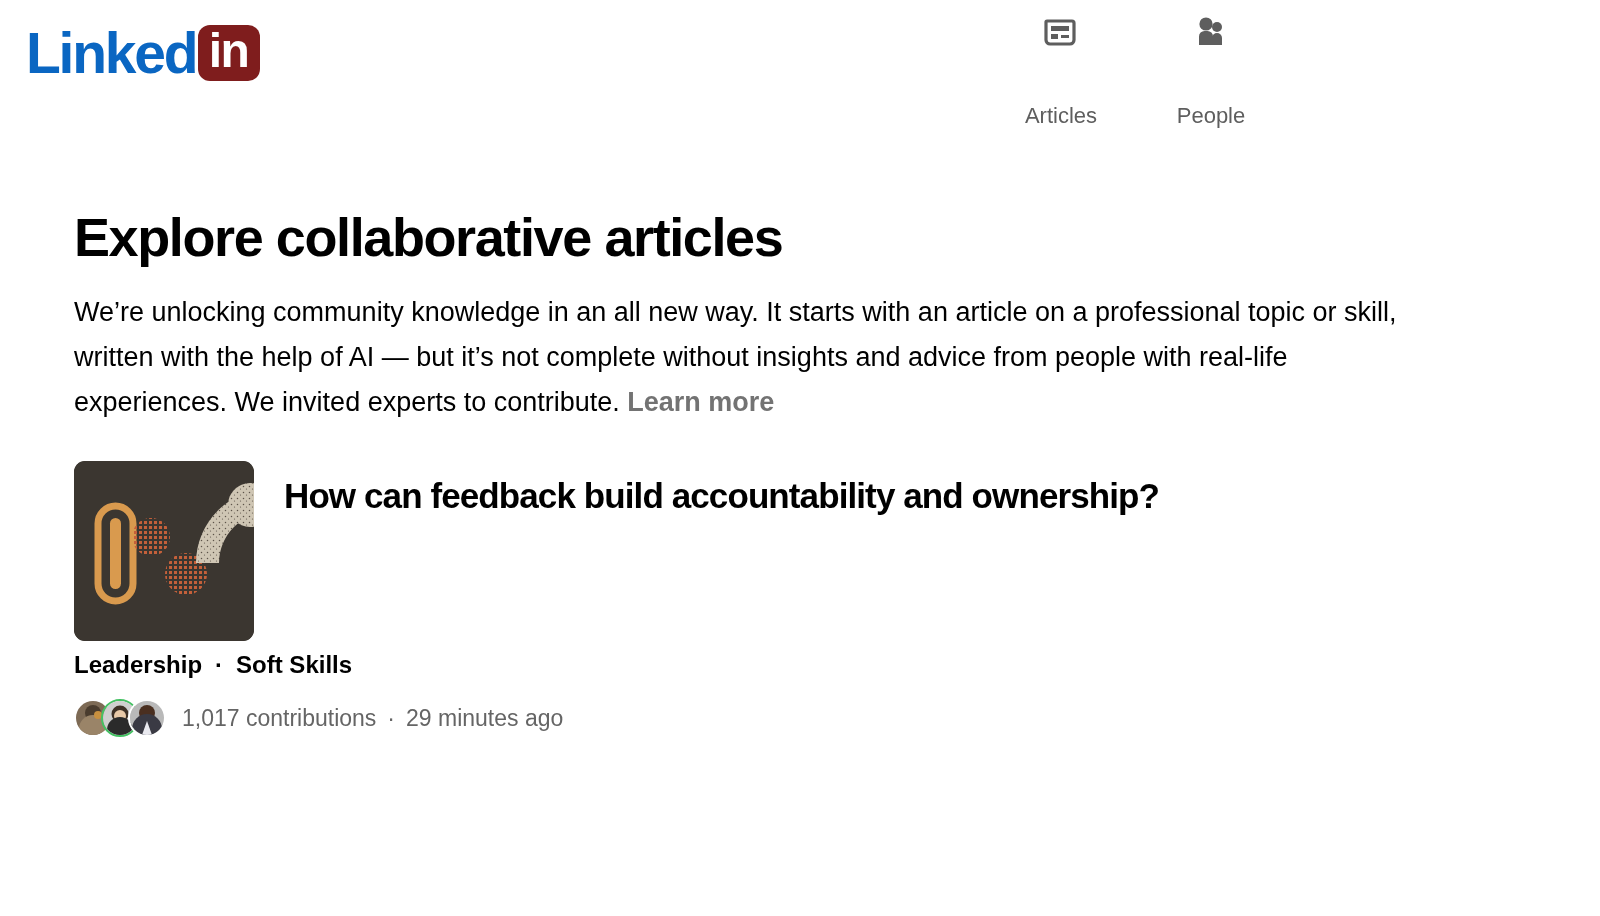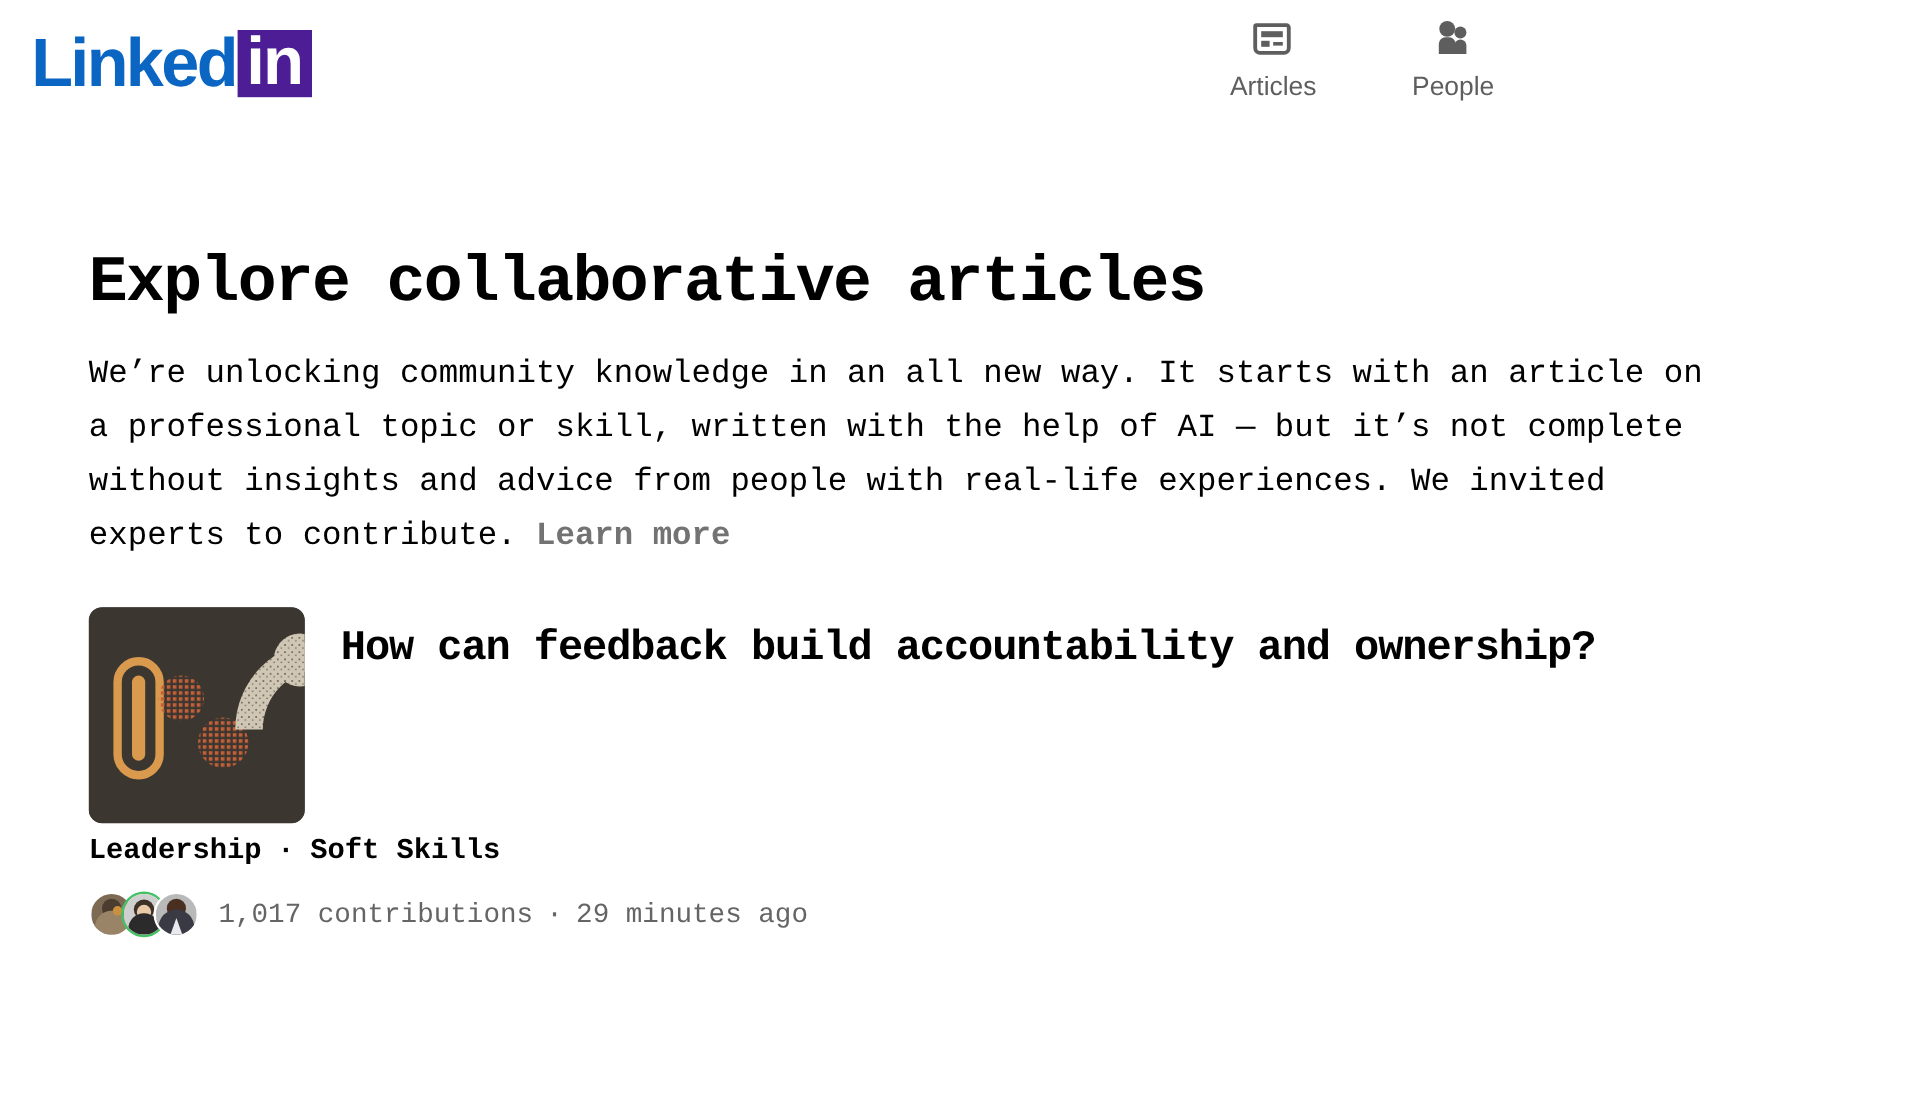--- a/index.html
+++ b/index.html
@@ -34,26 +34,26 @@
   }
   .logo-word {
     font-size: 57px;
     font-weight: bold;
     letter-spacing: -2.2px;
     color: #0a66c2;
     line-height: 1;
   }
   .logo-badge {
     margin-left: 1px;
-    background: #4c1d95;
+    background: #7f1d1d;
     color: #ffffff;
-    font-size: 56px;
+    font-size: 48px;
     font-weight: bold;
     letter-spacing: -1.5px;
-    border-radius: 0;
+    border-radius: 12px;
     width: 62px;
     height: 56px;
     display: flex;
     align-items: center;
     justify-content: center;
     line-height: 1;
     padding-bottom: 4px;
     box-sizing: border-box;
   }
 
@@ -64,41 +64,41 @@
     display: flex;
     align-items: flex-start;
   }
   .nav-item {
     width: 150px;
     display: flex;
     flex-direction: column;
     align-items: center;
     cursor: pointer;
     text-decoration: none;
+    gap: 44px;
   }
   .nav-icon {
     height: 38px;
     display: flex;
     align-items: center;
     justify-content: center;
   }
   .nav-label {
     margin-top: 9px;
     font-size: 22px;
     color: #5e5e5e;
     line-height: 1;
   }
 
   
   .main {
     position: absolute;
     left: 74px;
     top: 208px;
     width: 1420px;
-    font-family: Liberation Mono, monospace;
   }
 
   .page-title {
     font-size: 54px;
     font-weight: bold;
     letter-spacing: -1.4px;
     line-height: 1.08;
     margin: 0;
     color: #000000;
   }

